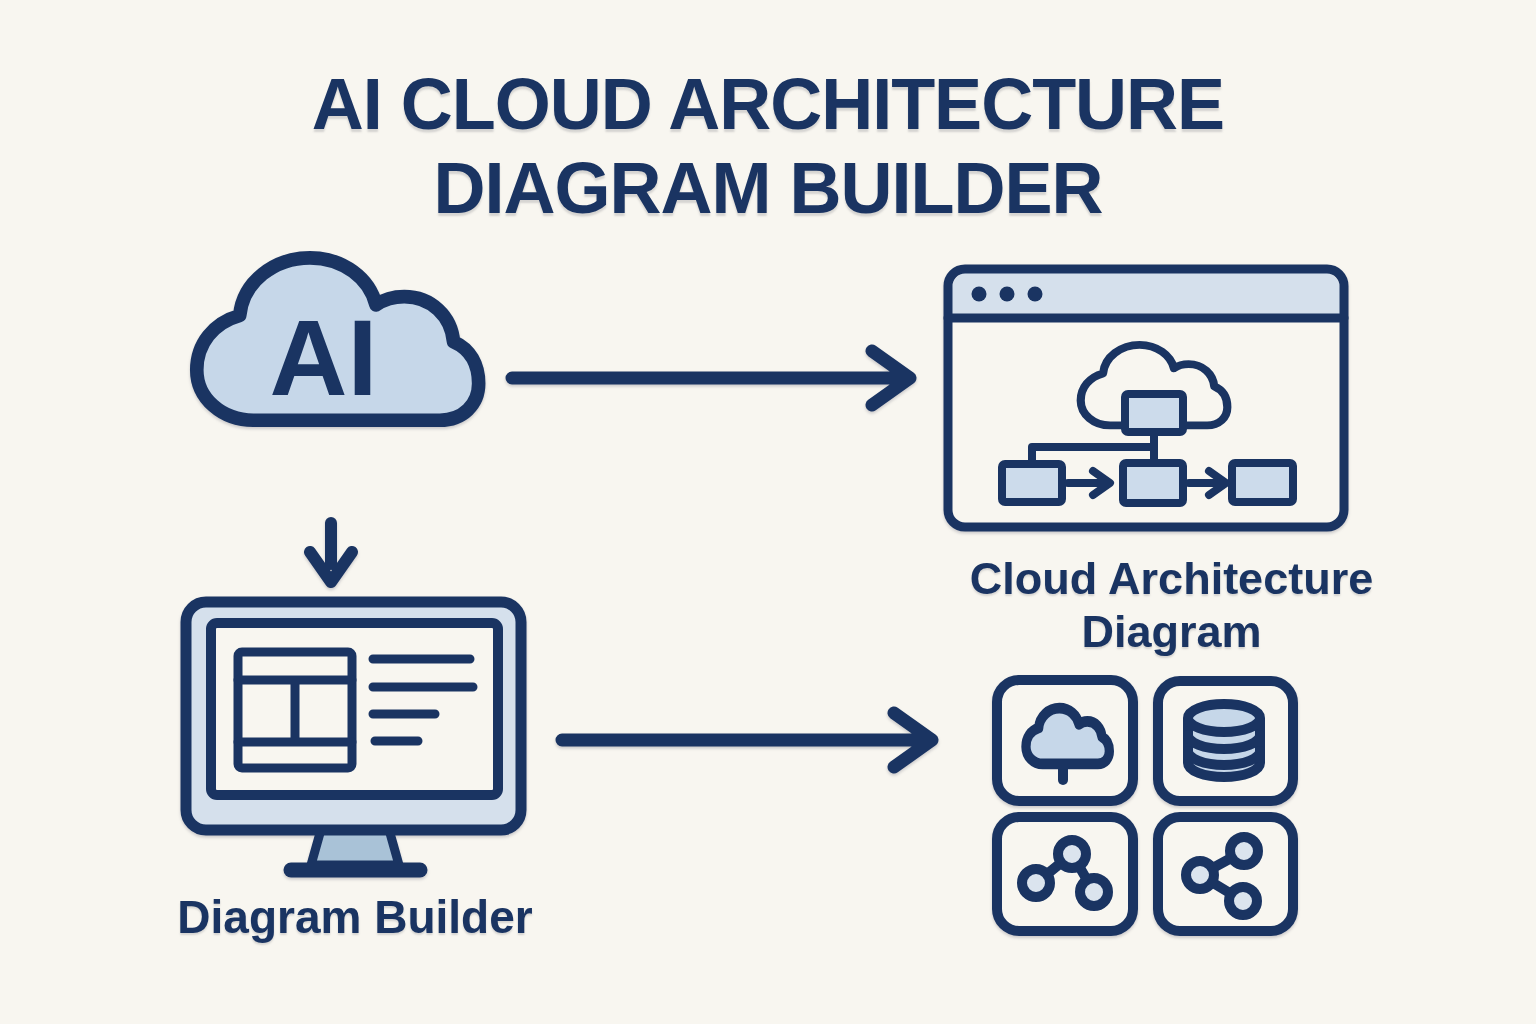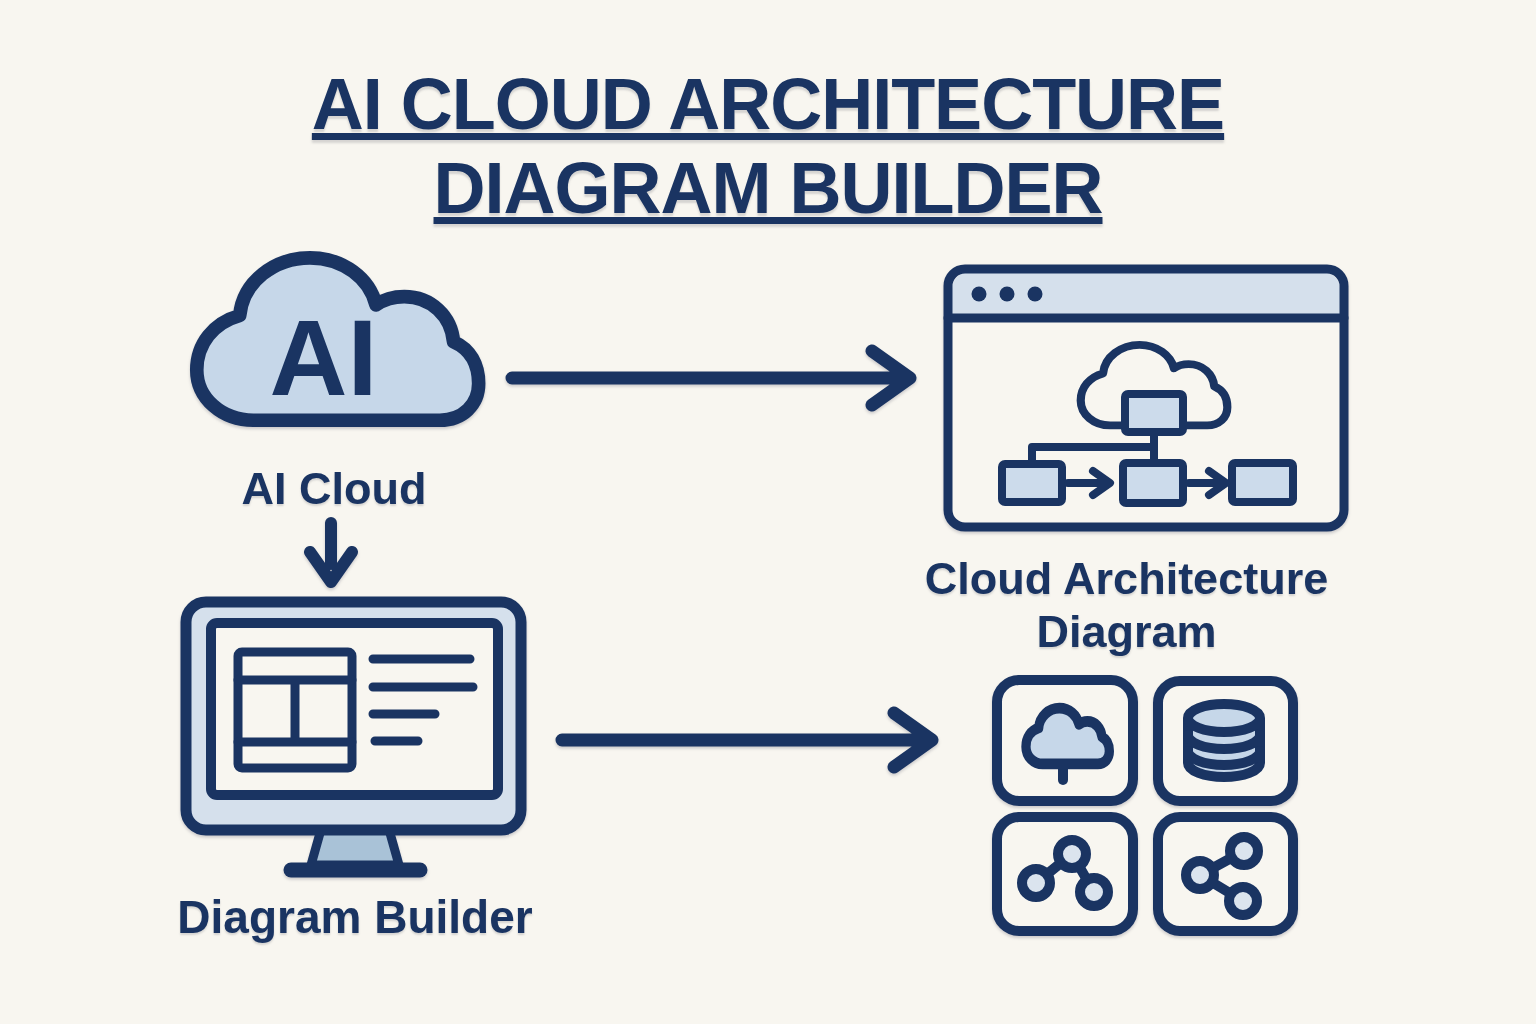--- a/index.html
+++ b/index.html
@@ -21,21 +21,20 @@
   }
   .title {
     position: absolute; top: 62px; left: 0; width: 100%;
     text-align: center;
     color: var(--navy);
     font-weight: bold;
     font-size: 72px;
     line-height: 1.17;
     letter-spacing: -1px;
     text-shadow: 0 3px 2px rgba(110,110,120,0.25);
-    text-decoration: underline;
   }
   .node-label {
     position: absolute;
     color: var(--navy);
     font-weight: bold;
     font-size: 45px;
     line-height: 1.17;
     text-align: center;
     text-shadow: 0 2px 2px rgba(110,110,120,0.25);
   }
@@ -74,21 +73,20 @@
     <path class="edg" stroke-width="13" d="M562,740 H916 M894,713 L932,740 L894,767"></path>
     <path class="edg" stroke-width="12" d="M331,523 V564 M310,552 L331,582 L352,552"></path>
   </svg>
 
   <svg class="abs shadow" style="left:180px;top:240px" width="306" height="197" viewBox="0 0 292 188">
     <path class="f-light" stroke-width="13" d="M70,172 C40,172 16,151 16,124 C16,99 32,79 57,72 C60,40 90,17 124,17
              C156,17 181,37 187,62 C194,57 204,54 214,54 C240,54 259,73 261,97
              C277,104 285,119 285,137 C285,157 270,172 248,172 Z"></path>
     <text class="badge-text" x="137" y="148" font-size="103" text-anchor="middle">AI</text>
   </svg>
-  <div class="node-label" style="left:184px;top:463px;width:300px">AI Cloud</div>
 
   <svg class="abs shadow" style="left:941px;top:262px" width="410" height="272" viewBox="0 0 410 272">
     <rect class="f-bg" x="7" y="7" width="396" height="258" rx="17" stroke-width="0"></rect>
     <path class="f-pale" d="M11,56 V27 A17,17 0 0 1 28,10 H382 A17,17 0 0 1 399,27 V56 Z"></path>
     <line class="ln" stroke-width="9" x1="7" y1="56" x2="403" y2="56"></line>
     <circle class="f-navy" cx="38" cy="32" r="7.5"></circle>
     <circle class="f-navy" cx="66" cy="32" r="7.5"></circle>
     <circle class="f-navy" cx="94" cy="32" r="7.5"></circle>
 
     <g transform="translate(131,74) scale(0.545,0.52)">
@@ -98,21 +96,21 @@
     </g>
     <path class="ln" stroke-width="8" d="M213,168 V203 M213,185 H91 V203"></path>
     <rect class="f-box" x="184" y="132" width="58" height="38" rx="3" stroke-width="8"></rect>
     <rect class="f-box" x="61" y="202" width="60" height="38" rx="3" stroke-width="8"></rect>
     <rect class="f-box" x="182" y="201" width="60" height="40" rx="3" stroke-width="8"></rect>
     <rect class="f-box" x="291" y="201" width="61" height="39" rx="3" stroke-width="8"></rect>
     <path class="ln" stroke-width="8" d="M127,221 H160 M152,209 L169,221 L152,233"></path>
     <path class="ln" stroke-width="8" d="M248,221 H276 M268,209 L285,221 L268,233"></path>
     <rect class="ln" x="7" y="7" width="396" height="258" rx="17" stroke-width="9"></rect>
   </svg>
-  <div class="node-label" style="left:864px;top:553px;width:525px">Cloud Architecture Diagram</div>
+  <div class="node-label" style="left:909px;top:553px;width:525px">Cloud Architecture Diagram</div>
 
   <svg class="abs shadow" style="left:178px;top:594px" width="350" height="290" viewBox="0 0 350 290">
     <polygon class="f-stand" stroke-width="9" points="144,232 210,232 221,271 133,271"></polygon>
     <line class="ln" stroke-width="15" x1="113" y1="276" x2="242" y2="276"></line>
     <rect class="f-pale" x="8" y="8" width="335" height="228" rx="20" stroke="var(--navy)" stroke-width="11"></rect>
     <rect class="f-bg" x="33" y="29" width="287" height="172" rx="6" stroke-width="10"></rect>
     <rect class="ln" x="60" y="58" width="114" height="116" rx="4" stroke-width="9"></rect>
     <path class="ln" stroke-width="9" d="M60,86 H174 M117,86 V148 M60,148 H174"></path>
     <path class="ln" stroke-width="9" d="M195,65 H292 M195,93 H295 M195,120 H257 M197,147 H240"></path>
   </svg>

